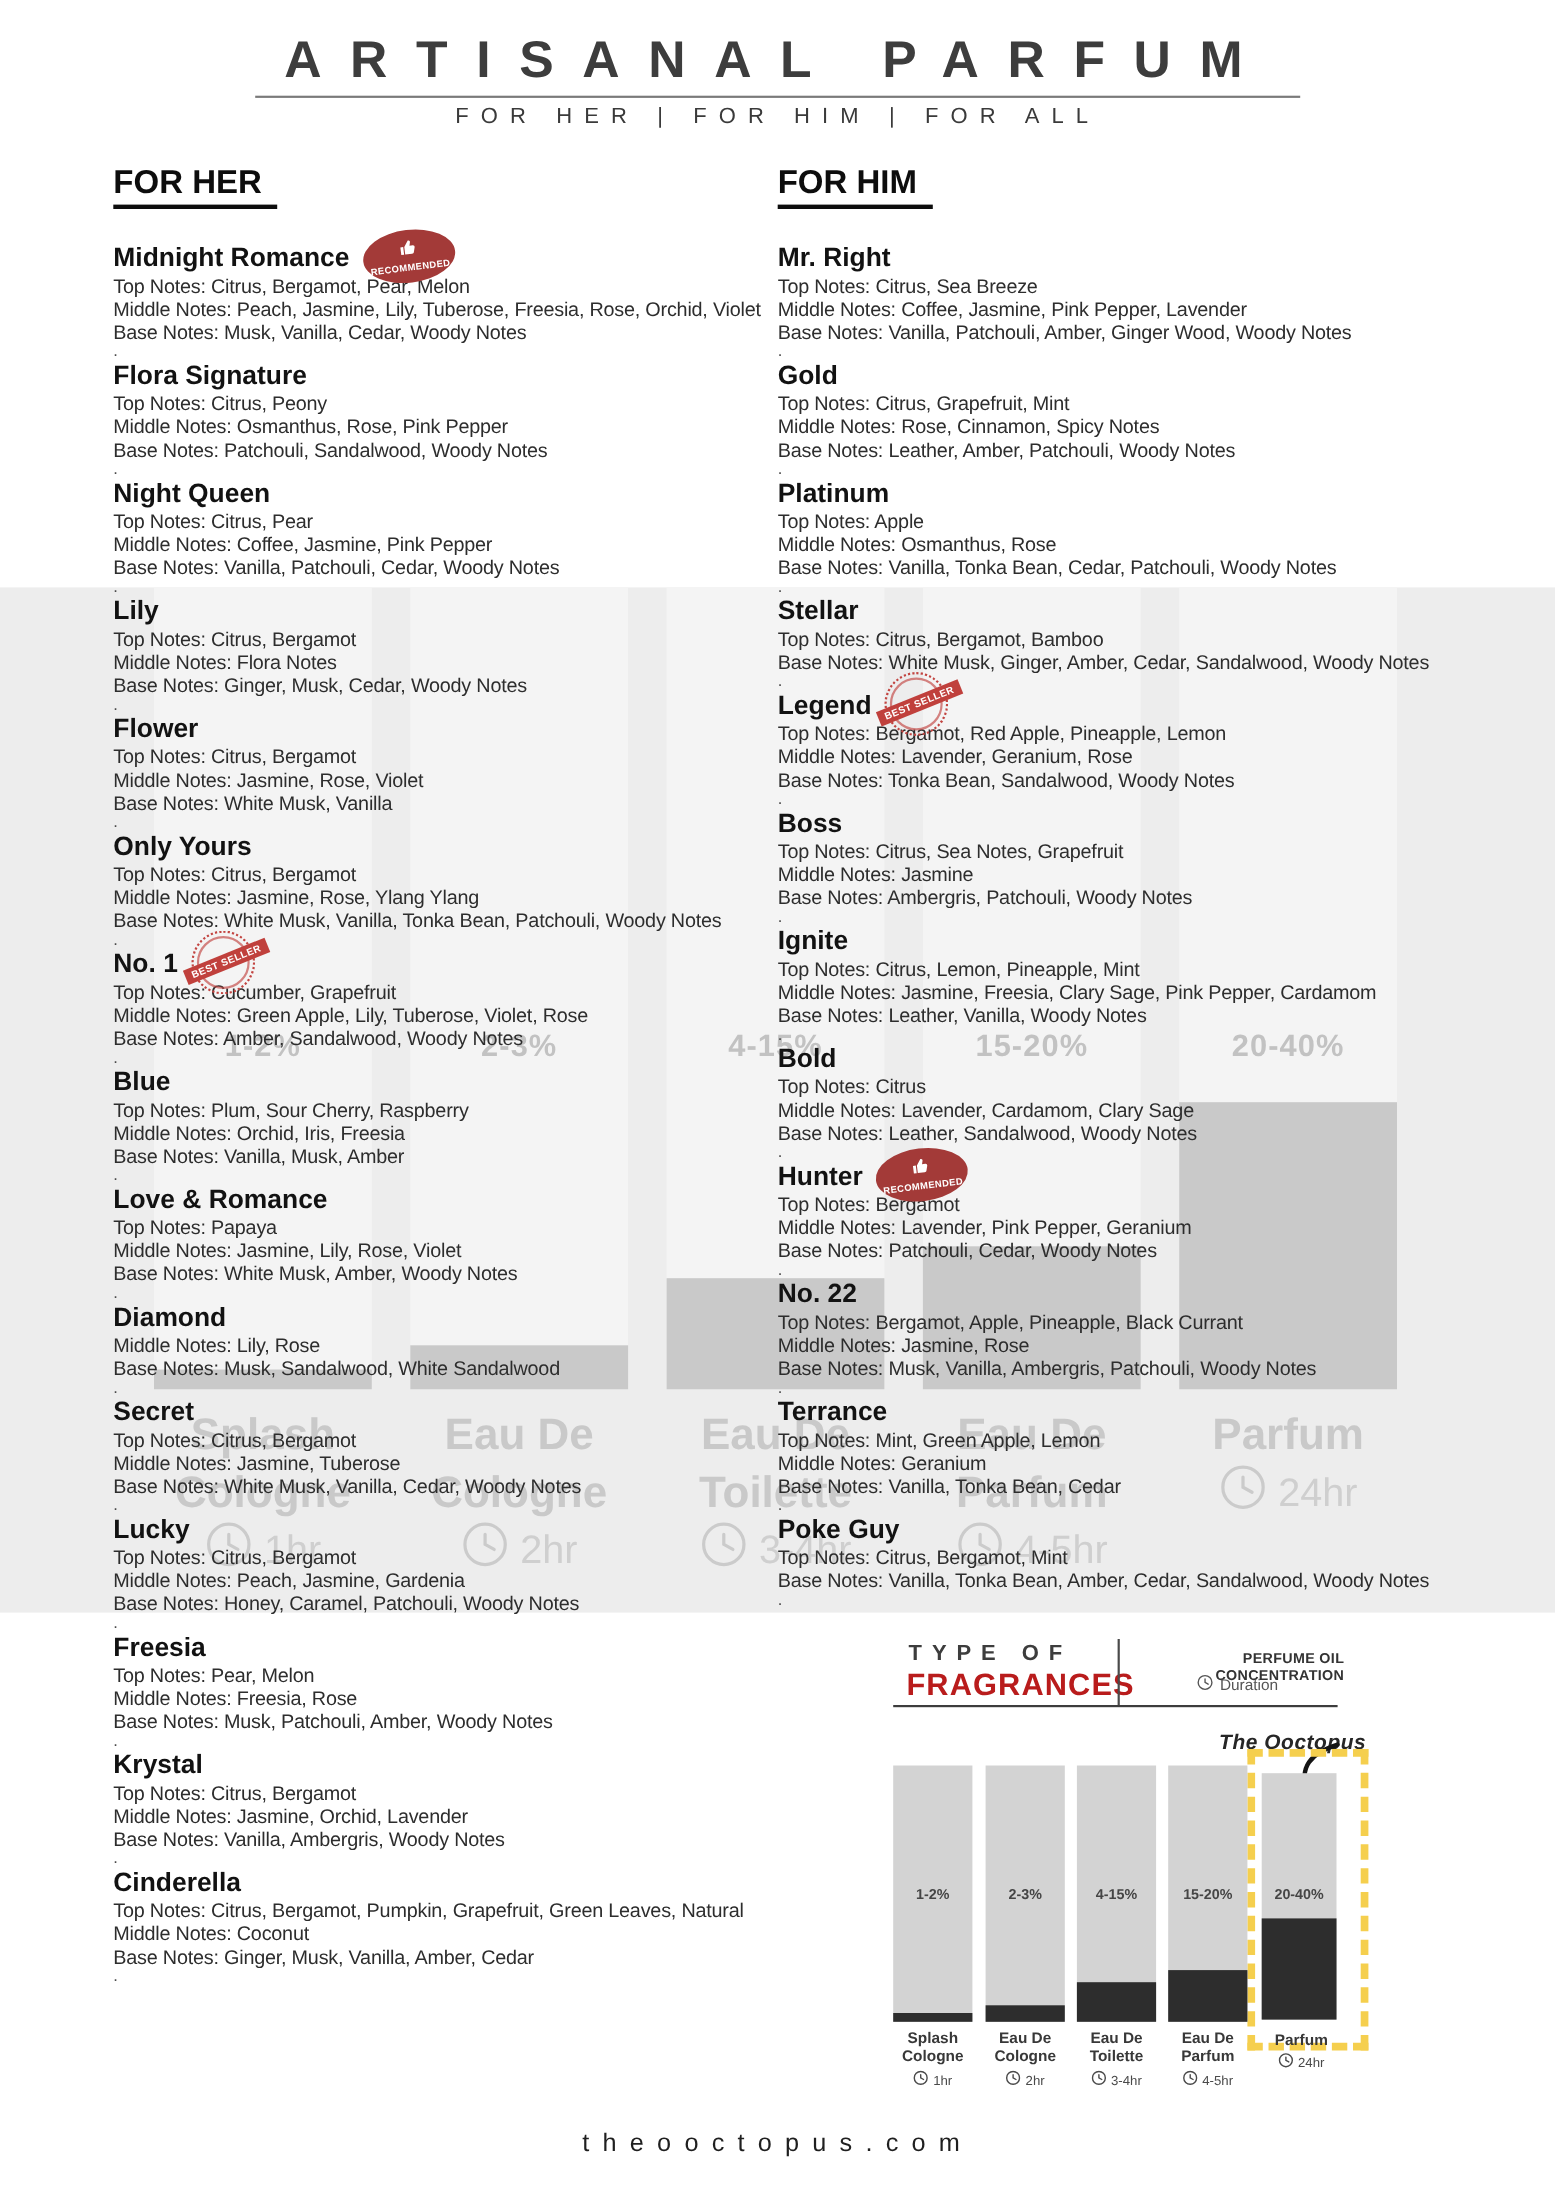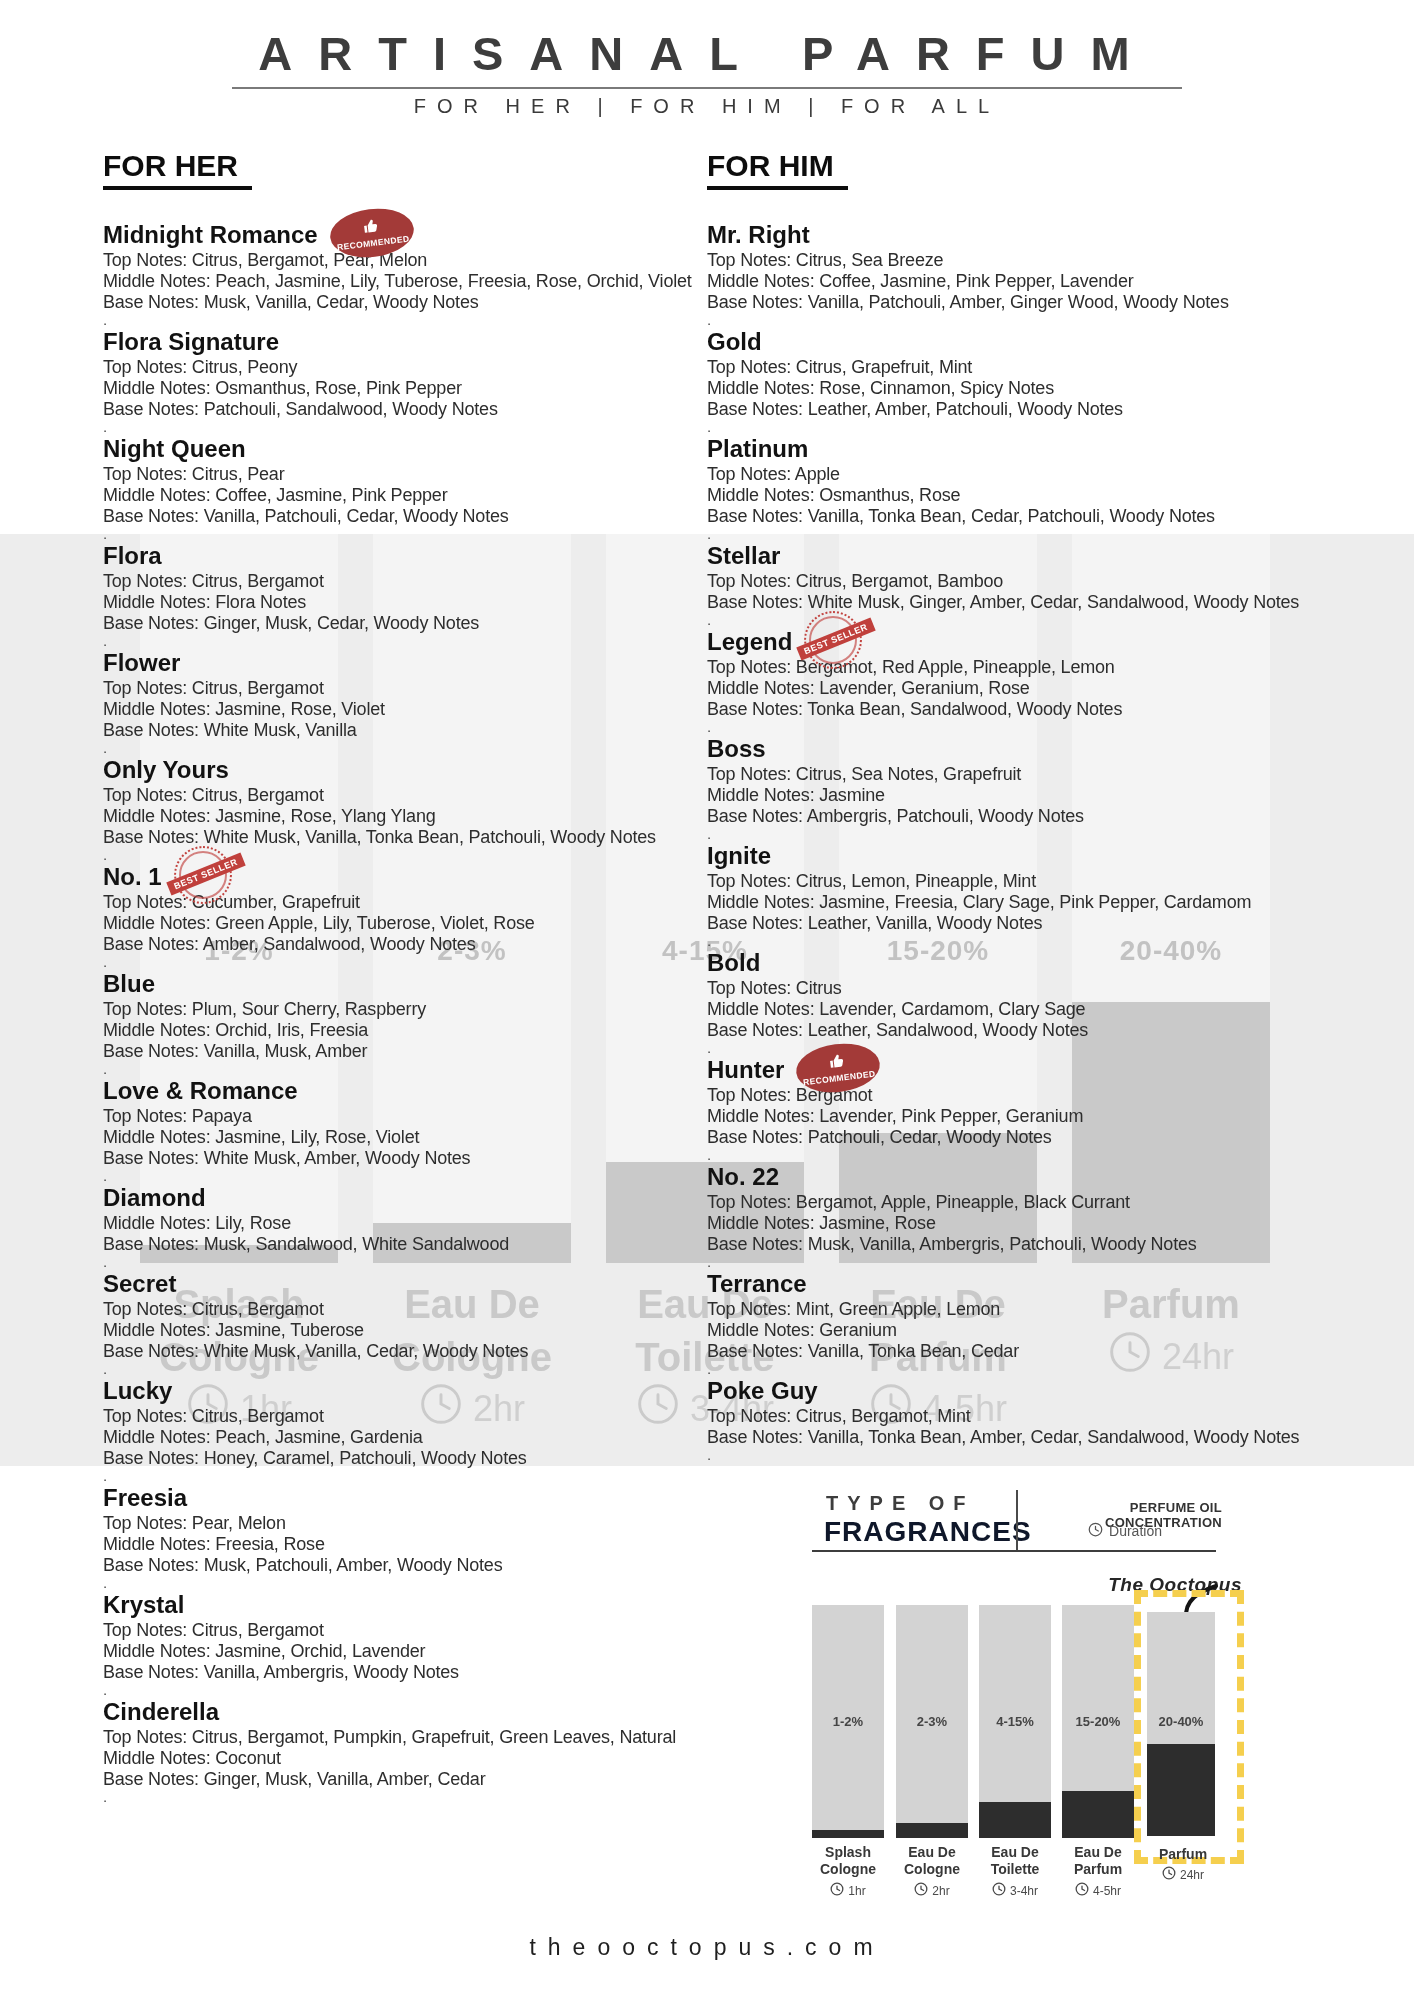--- a/index.html
+++ b/index.html
@@ -46,21 +46,21 @@
   .stamp-ring2{position:absolute;inset:5px;border:2px solid #c24440;border-radius:50%;opacity:.65;}
   .stamp-banner{position:absolute;left:-8px;top:21px;transform:rotate(-22deg);
        background:#c0403c;color:#fff;font-size:9px;font-weight:700;
        padding:2px 6px;letter-spacing:.5px;white-space:nowrap;}
 
   
   .chart{position:absolute;left:798px;top:1478px;width:446px;height:460px;}
   .ch-t1{position:absolute;left:28px;top:14px;font-size:20px;font-weight:700;
          letter-spacing:9px;color:#3d3d3d;}
   .ch-t2{position:absolute;left:26px;top:38px;font-size:28px;font-weight:700;
-         letter-spacing:1px;color:#0f172a;}
+         letter-spacing:1px;color:#b91c1c;}
   .ch-div{position:absolute;left:218px;top:12px;width:2px;height:60px;background:#4a4a4a;}
   .ch-rt{position:absolute;left:230px;top:22px;width:194px;text-align:right;
          font-size:13px;font-weight:700;letter-spacing:.3px;color:#333;}
   .ch-dur{position:absolute;left:230px;top:44px;width:194px;display:flex;align-items:center;
           justify-content:center;gap:6px;font-size:14px;color:#555;}
   .ch-hr{position:absolute;left:14px;top:72px;width:404px;height:2px;background:#3d3d3d;}
   .ch-ann{position:absolute;right:2px;top:96px;font-size:19px;font-style:italic;
           font-weight:700;color:#262626;letter-spacing:.5px;}
   .ch-ybox{position:absolute;left:336px;top:112px;width:96px;height:260px;
            border:7px dashed #f5cf4e;}
@@ -187,21 +187,21 @@
           <div class="dot">.</div>
         </div>
         <div class="item">
           <div class="item-name-row"><span class="item-name">Night Queen</span></div>
           <div class="note">Top Notes: Citrus, Pear</div>
           <div class="note">Middle Notes: Coffee, Jasmine, Pink Pepper</div>
           <div class="note">Base Notes: Vanilla, Patchouli, Cedar, Woody Notes</div>
           <div class="dot">.</div>
         </div>
         <div class="item">
-          <div class="item-name-row"><span class="item-name">Flora</span></div>
+          <div class="item-name-row"><span class="item-name">Lily</span></div>
           <div class="note">Top Notes: Citrus, Bergamot</div>
           <div class="note">Middle Notes: Flora Notes</div>
           <div class="note">Base Notes: Ginger, Musk, Cedar, Woody Notes</div>
           <div class="dot">.</div>
         </div>
         <div class="item">
           <div class="item-name-row"><span class="item-name">Flower</span></div>
           <div class="note">Top Notes: Citrus, Bergamot</div>
           <div class="note">Middle Notes: Jasmine, Rose, Violet</div>
           <div class="note">Base Notes: White Musk, Vanilla</div>

